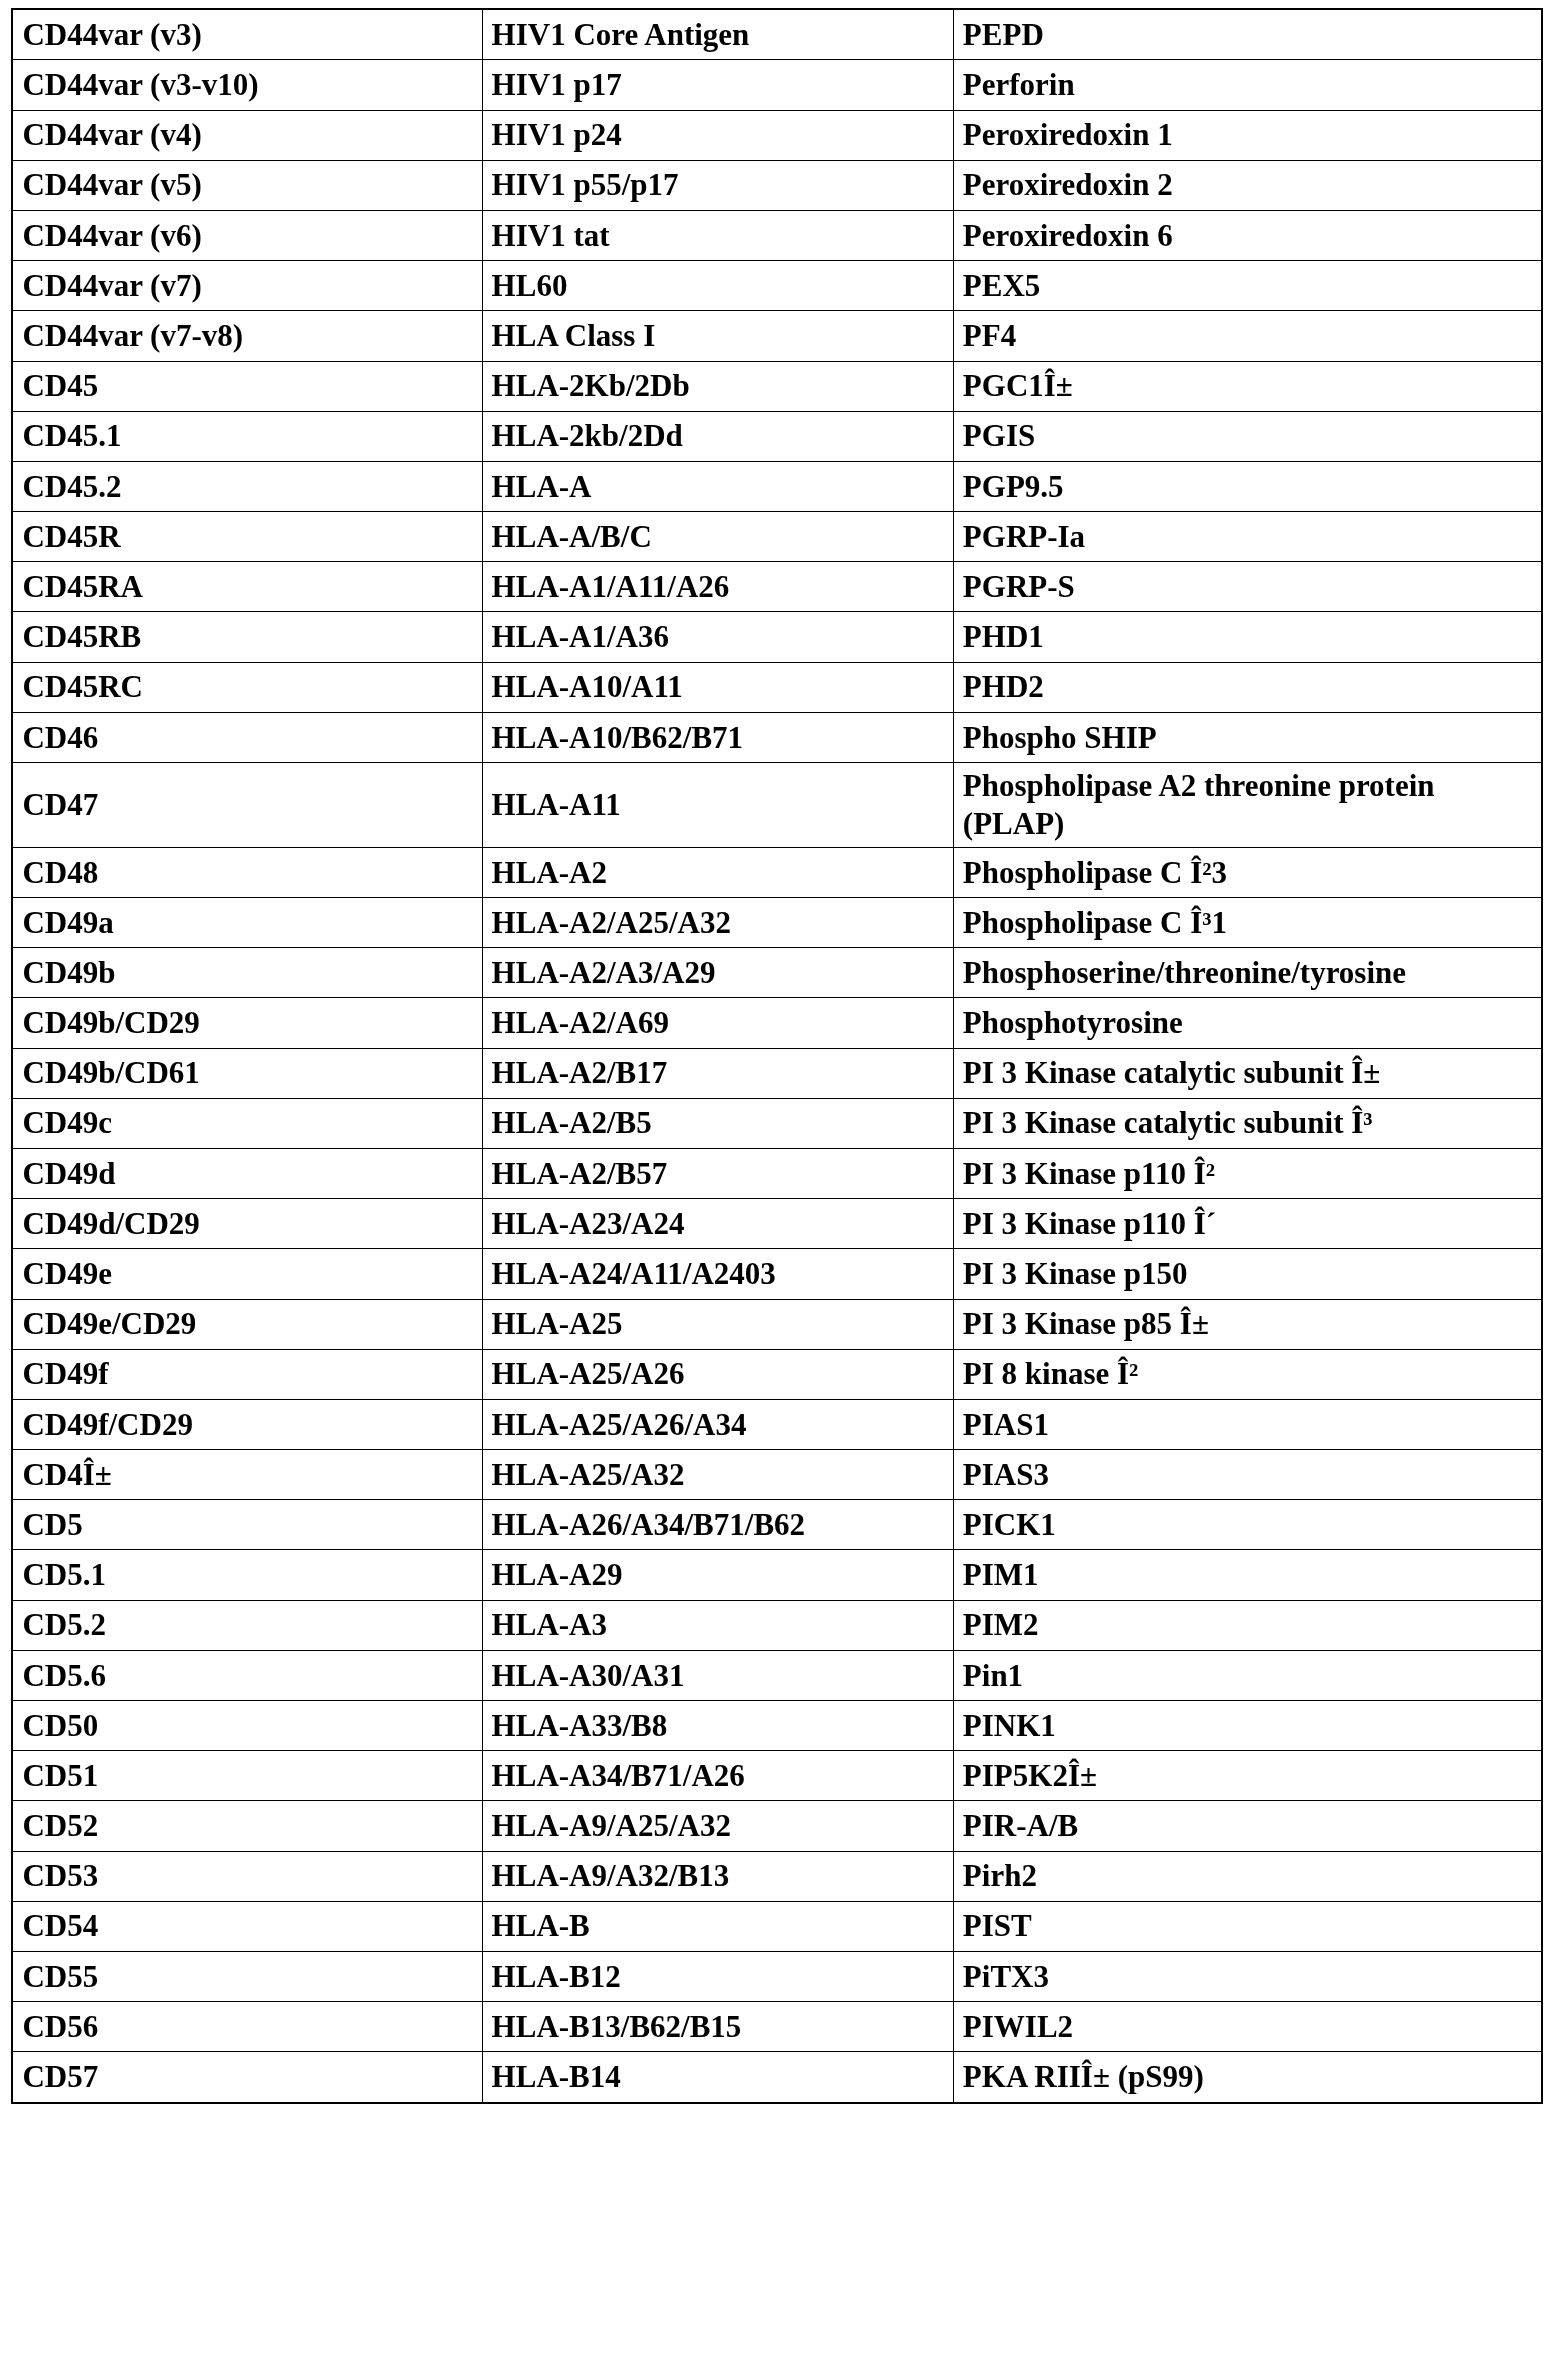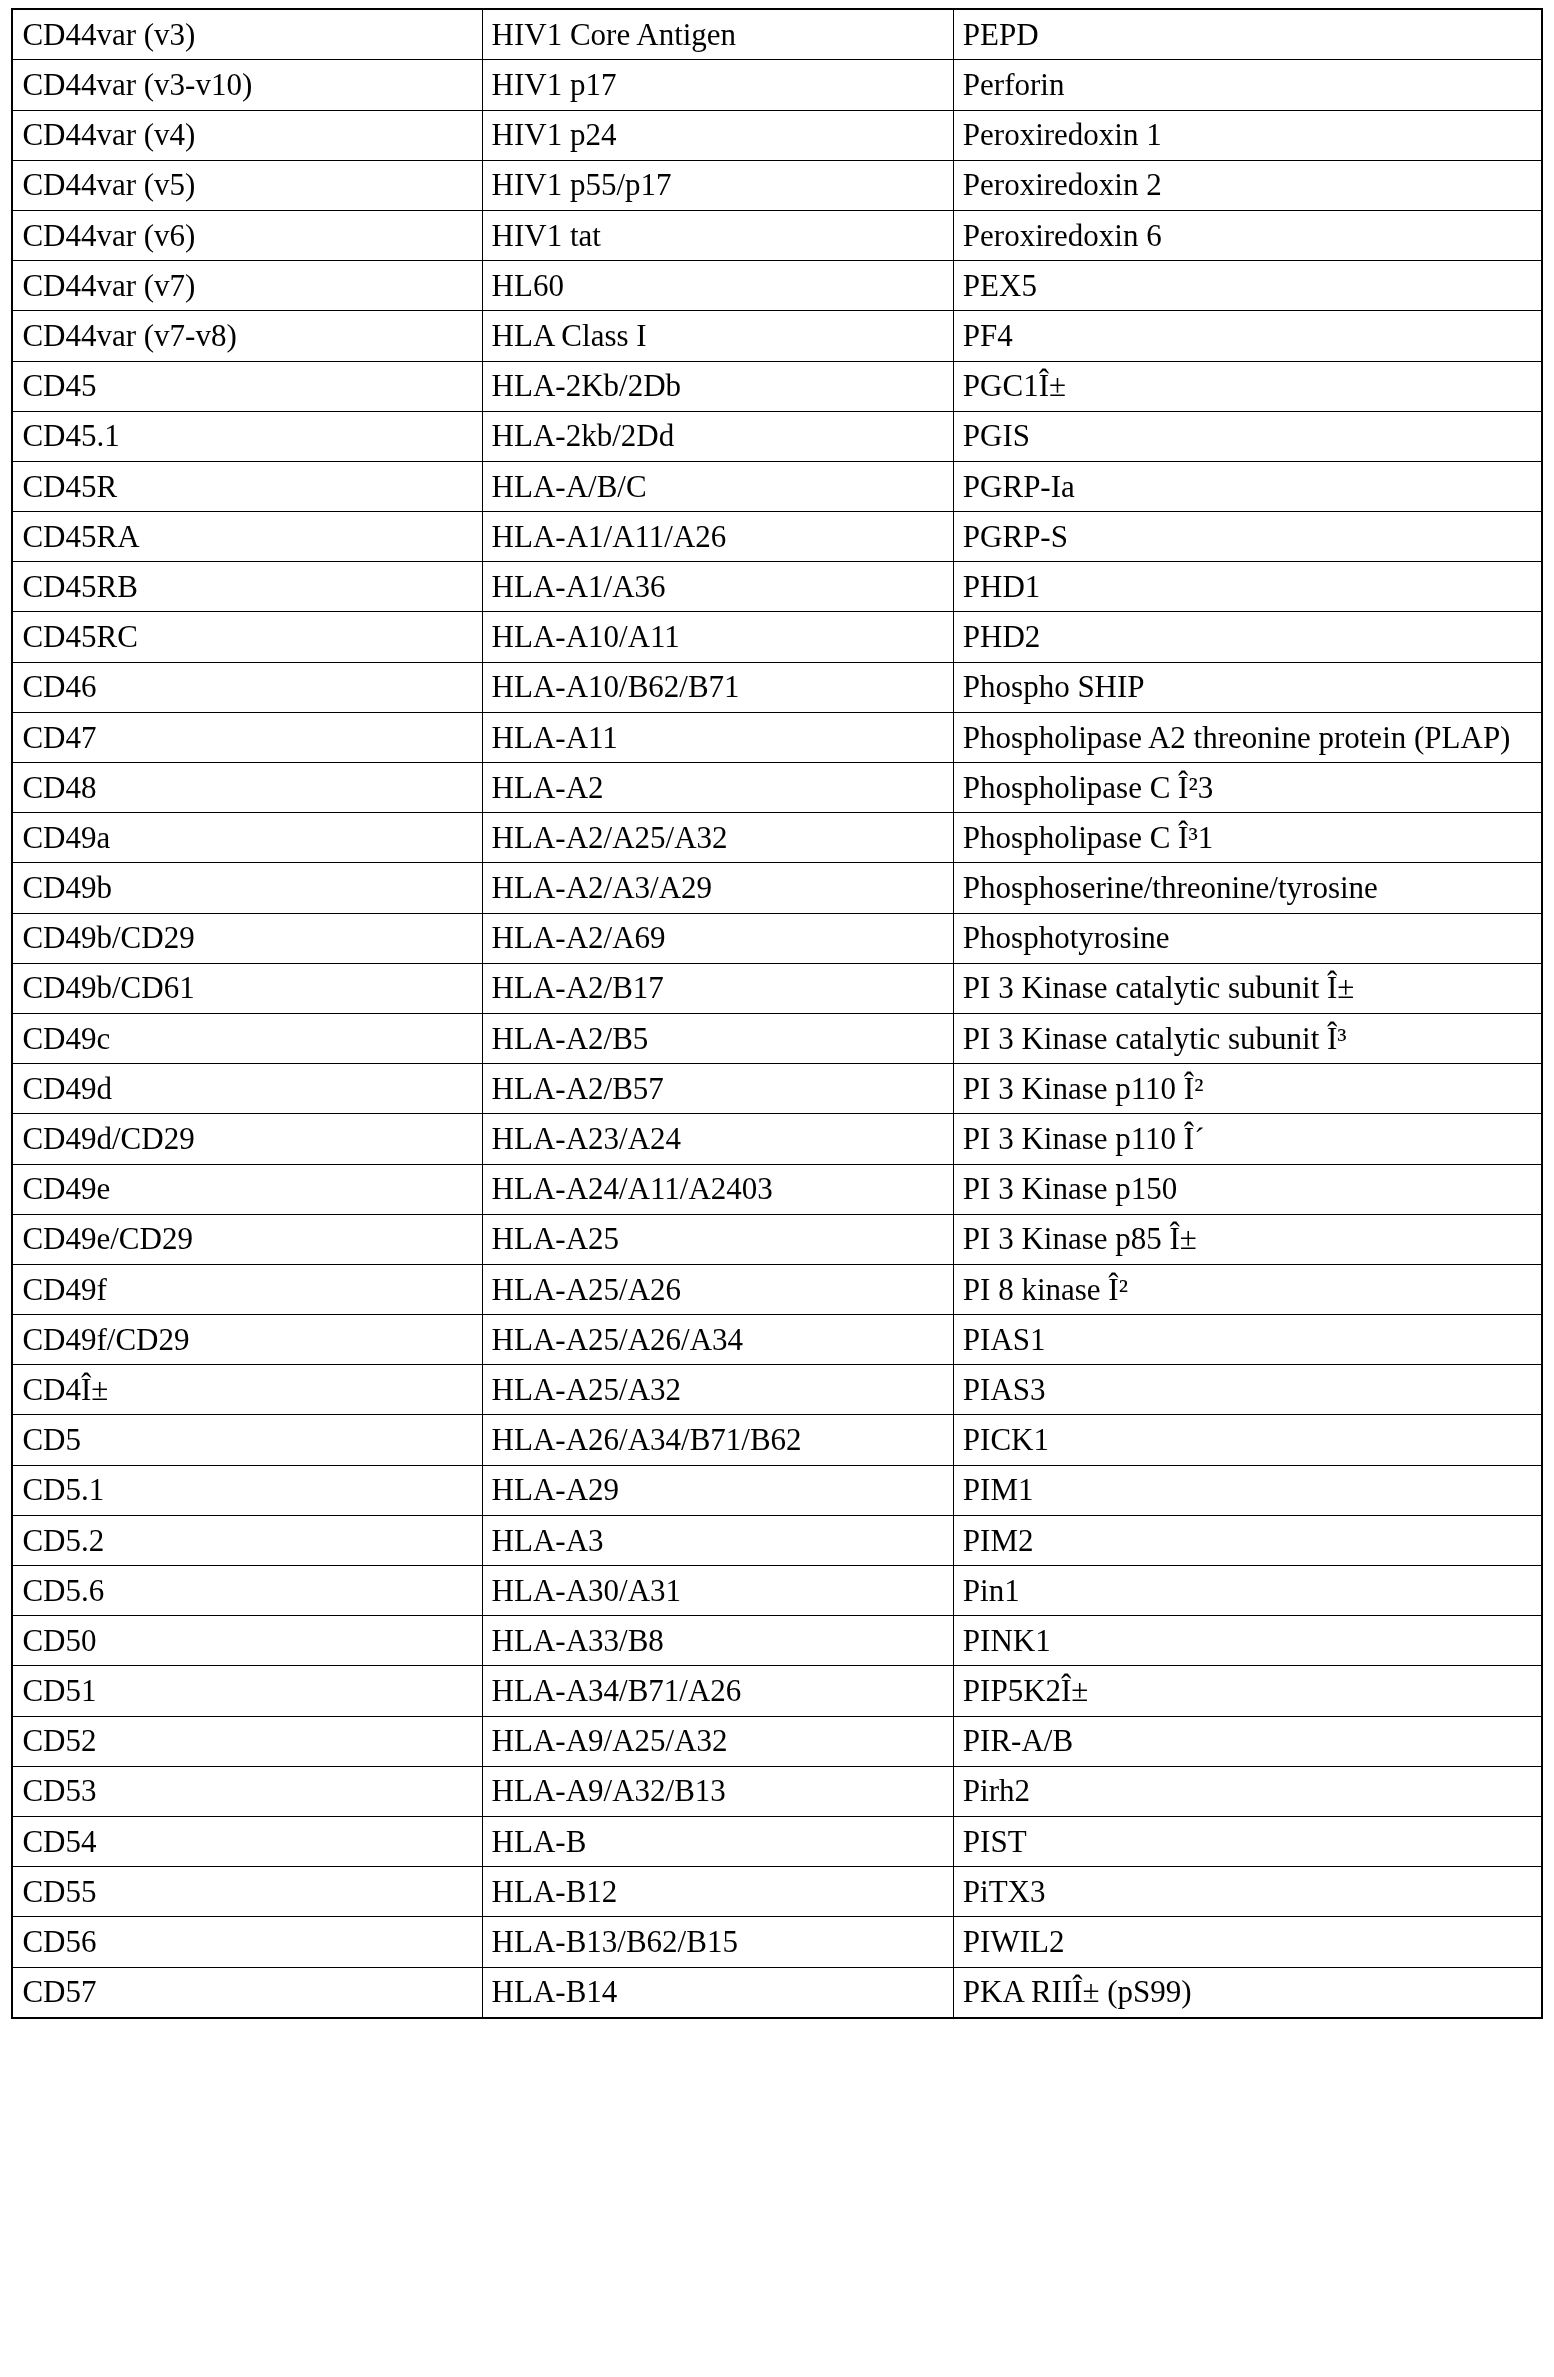--- a/index.html
+++ b/index.html
@@ -12,20 +12,21 @@
     height: 2377px;
     font-family: "Liberation Serif", "DejaVu Serif", serif;
     color: #000000;
     box-sizing: border-box;
   }
   .page {
     width: 1554px;
     height: 2377px;
     box-sizing: border-box;
     padding: 8.2px 10.6px 8.2px 11.4px;
+    font-weight: bold;
   }
   table.data-table {
     width: 100%;
     border-collapse: collapse;
     table-layout: fixed;
     border: 2.5px solid #000000;
   }
   table.data-table td {
     border: 1.6px solid #000000;
     padding: 4.1px 8.2px 4.1px 9px;
@@ -92,20 +93,25 @@
           <td>CD45</td>
           <td>HLA-2Kb/2Db</td>
           <td>PGC1Î±</td>
         </tr>
         <tr>
           <td>CD45.1</td>
           <td>HLA-2kb/2Dd</td>
           <td>PGIS</td>
         </tr>
         <tr>
+          <td>CD45.2</td>
+          <td>HLA-A</td>
+          <td>PGP9.5</td>
+        </tr>
+        <tr>
           <td>CD45R</td>
           <td>HLA-A/B/C</td>
           <td>PGRP-Ia</td>
         </tr>
         <tr>
           <td>CD45RA</td>
           <td>HLA-A1/A11/A26</td>
           <td>PGRP-S</td>
         </tr>
         <tr>

